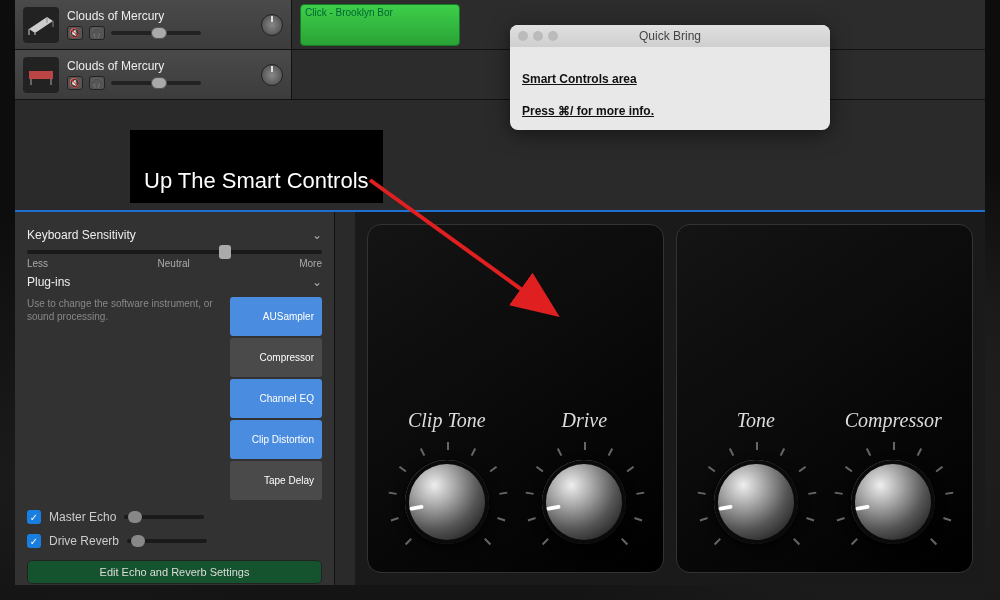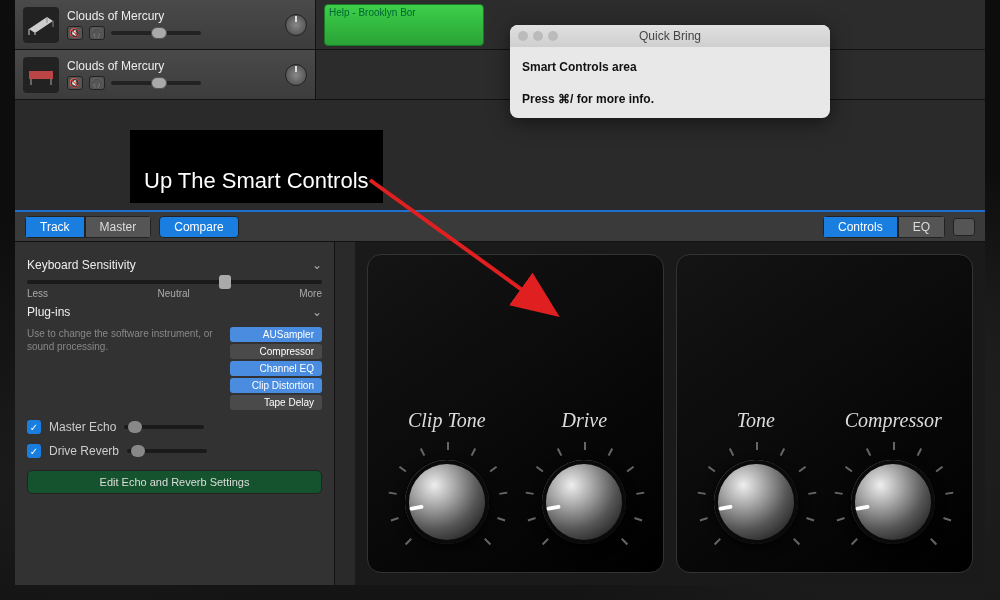--- a/index.html
+++ b/index.html
@@ -29,21 +29,21 @@
   }
   
   .tracks {
     display: flex; flex-direction: column;
   }
   .track-row {
     display: flex; height: 50px; border-bottom: 1px solid #111;
     background: #3a3a3a;
   }
   .track-header {
-    width: 300px; display: flex; align-items: center; padding: 4px 8px; gap: 8px;
+    width: 276px; display: flex; align-items: center; padding: 4px 8px; gap: 8px;
     background: linear-gradient(#4a4a4a,#3c3c3c);
   }
   .track-icon {
     width: 36px; height: 36px; background: #222; border-radius: 4px;
     display:flex; align-items:center; justify-content:center;
   }
   .track-info { flex: 1; display:flex; flex-direction:column; gap:3px; }
   .track-name { color:#eee; font-size:12px; }
   .track-ctrls { display:flex; align-items:center; gap:6px; }
   .mini-btn {
@@ -87,21 +87,21 @@
     color:#111; font-size:12px;
   }
   .qh-header {
     display:flex; align-items:center; padding:4px 8px;
     background:linear-gradient(#e0e0e0,#cfcfcf);
     border-radius:8px 8px 0 0; justify-content:center; position:relative;
   }
   .qh-dots { position:absolute; left:8px; display:flex; gap:5px; }
   .qh-dot { width:10px; height:10px; border-radius:50%; background:#bbb; }
   .qh-title { font-weight:500; color:#444; font-size:12px; }
-  .qh-body { padding:12px 12px 10px; line-height:1.35; }
+  .qh-body { padding:24px 12px 10px; line-height:1.35;text-decoration:underline; }
   .qh-body b { font-weight:600; }
 
   .divider { height:2px; background:#1e6fcf; }
 
   .smart-bar {
     height:30px; background:#3a3a3a; display:flex; align-items:center;
     padding:0 10px; gap:8px; border-bottom:1px solid #111;
   }
   .seg {
     display:flex; border-radius:4px; overflow:hidden;
@@ -135,21 +135,21 @@
   .sens-thumb {
     position:absolute; top:-5px; width:12px; height:14px; background:#aaa;
     border-radius:3px; left:65%;
   }
   .sens-labels { display:flex; justify-content:space-between; color:#aaa; font-size:10px; }
   .sens-desc { color:#888; font-size:10px; margin:6px 0 12px; line-height:1.3; }
   .plugin-row { display:flex; align-items:flex-start; gap:12px; }
   .plugin-desc { color:#888; font-size:10px; flex:1; line-height:1.3; }
   .plugin-list { display:flex; flex-direction:column; gap:2px; }
   .plugin-tag {
-    font-size:10px; padding:2px 8px; border-radius:3px; color:#fff; text-align:right;
+    font-size:10px; padding:14px 8px; border-radius:3px; color:#fff; text-align:right;
     background:#4a8de0; min-width:92px;
   }
   .plugin-tag.dark { background:#4a4a4a; }
   .check-row { display:flex; align-items:center; gap:8px; margin-top:10px; }
   .checkbox {
     width:14px; height:14px; background:#1a7de0; border-radius:3px;
     display:flex;align-items:center;justify-content:center; color:#fff; font-size:10px;
   }
   .mini-slider { width:80px; height:4px; background:#1a1a1a; border-radius:2px; position:relative;}
   .mini-slider::after{content:"";position:absolute;left:4px;top:-4px;width:14px;height:12px;background:#888;border-radius:6px;}
@@ -211,21 +211,21 @@
             <div class="mini-btn">🎧</div>
             <div class="vol-slider">
                 <div class="vol-thumb" style="left:40px"></div>
               </div>
           </div>
         </div>
         <div class="pan-knob"></div>
       </div>
       <div class="track-region-area">
         <div class="region">
-          <span>Help - Brooklyn Bor</span>
+          <span>Click - Brooklyn Bor</span>
         </div>
       </div>
     </div>
 
     <div class="track-row">
       <div class="track-header">
         <div class="track-icon">
           <svg width="28" height="20" viewBox="0 0 28 20">
               <rect x="2" y="6" width="24" height="8" fill="#b44"></rect>
               <line x1="4" y1="14" x2="4" y2="20" stroke="#aaa"></line>
@@ -245,33 +245,20 @@
         <div class="pan-knob"></div>
       </div>
       <div class="track-region-area"></div>
     </div>
   </div>
 
   <div style="flex:0 0 110px; background:#2a2a2a"></div>
 
   <div class="divider"></div>
 
-  <div class="smart-bar">
-    <div class="seg">
-      <div class="seg-btn active">Track</div>
-      <div class="seg-btn">Master</div>
-    </div>
-    <div class="seg-btn compare">Compare</div>
-    <div class="spacer"></div>
-    <div class="seg">
-      <div class="seg-btn active">Controls</div>
-      <div class="seg-btn">EQ</div>
-    </div>
-    <div class="sq-btn"></div>
-  </div>
 
   <div class="smart-main">
     <div class="inspector">
       <div class="insp-section-hdr">
         <span>Keyboard Sensitivity</span>
         <span class="chev">⌄</span>
       </div>
       <div class="sens-track">
           <div class="sens-thumb"></div>
         </div>

